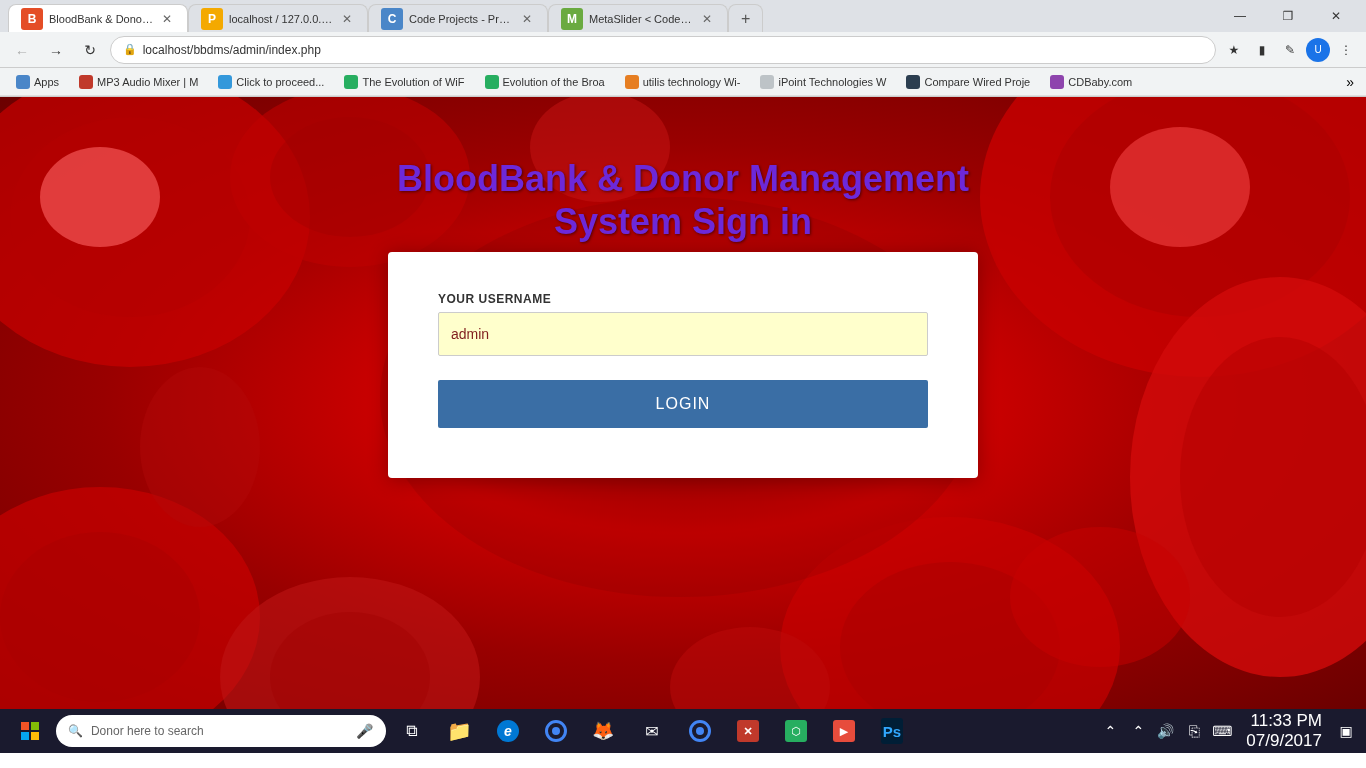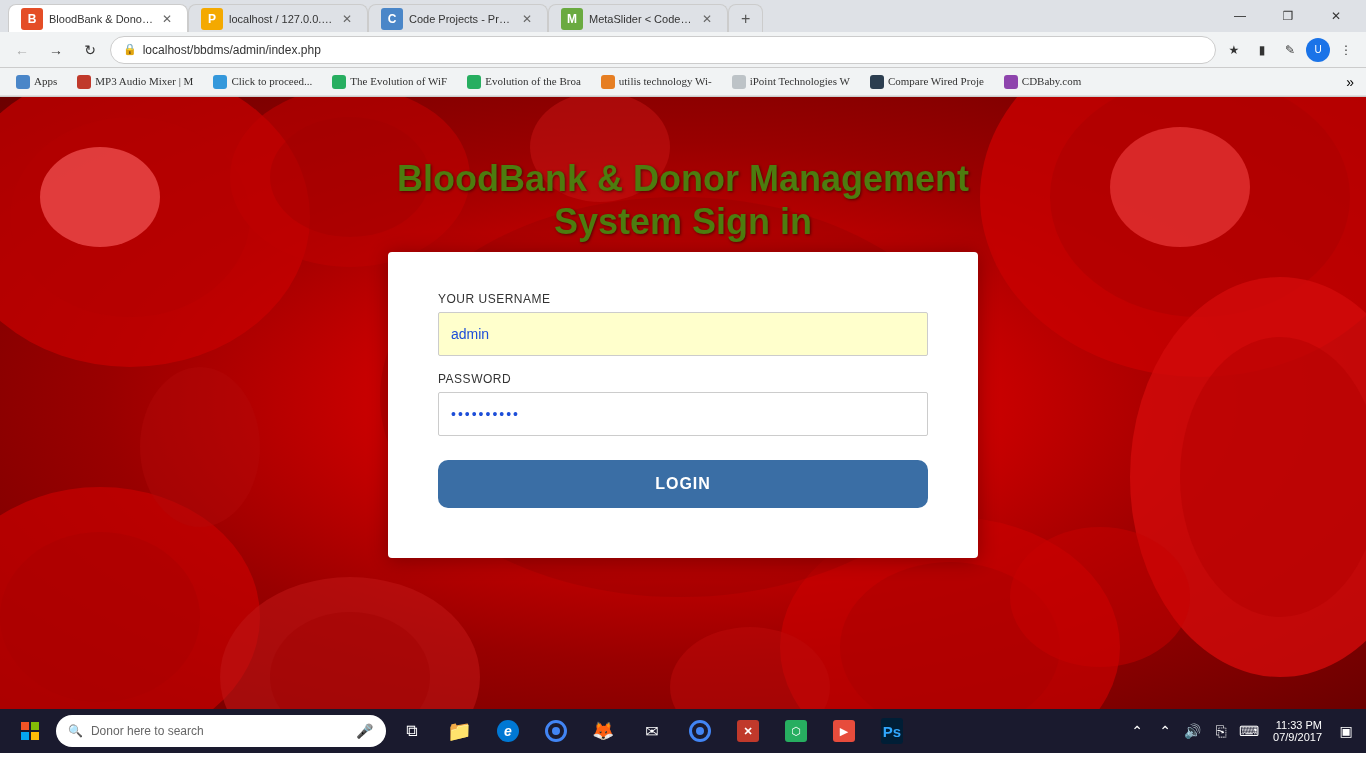--- a/index.html
+++ b/index.html
@@ -174,28 +174,28 @@
       border-bottom: 1px solid #e0e0e0;
       display: flex;
       align-items: center;
       padding: 0 8px;
       gap: 4px;
       font-size: 11px;
     }
 
     .bookmark-item {
       display: flex;
+      align-items: center;
       gap: 4px;
       padding: 2px 8px;
       border-radius: 4px;
       cursor: pointer;
       white-space: nowrap;
       color: #333;
       font-size: 11px;
-      font-family: Liberation Serif, serif;
     }
 
     .bm-more {
       margin-left: auto;
       font-size: 14px;
       cursor: pointer;
       padding: 2px 4px;
     }
 
     
@@ -225,21 +225,21 @@
       height: 100%;
     }
 
     
     .page-title {
       position: absolute;
       top: 60px;
       left: 0;
       right: 0;
       text-align: center;
-      color: #4d7c0f;
+      color: #6d28d9;
       font-size: 36px;
       font-weight: bold;
       text-shadow: 1px 1px 3px rgba(0,0,0,0.5);
       line-height: 1.2;
       z-index: 10;
     }
 
     
     .login-card {
       position: absolute;
@@ -254,52 +254,52 @@
       box-shadow: 0 2px 20px rgba(0,0,0,0.3);
     }
 
     .form-group {
       margin-bottom: 16px;
     }
 
     .form-label {
       display: block;
       font-size: 12px;
-      font-weight: normal;
+      font-weight: bold;
       color: #333;
       margin-bottom: 6px;
       letter-spacing: 0.5px;
     }
 
     .form-input {
       width: 100%;
       height: 44px;
       padding: 0 12px;
       font-size: 14px;
       border: 1px solid #ccc;
       border-radius: 2px;
       outline: none;
       background: #ffffcc;
-      color: #1d4ed8;
+      color: #7f1d1d;
     }
 
     .form-input.password-input {
       background: #fff;
       letter-spacing: 2px;
     }
 
     .login-btn {
       width: 100%;
       height: 48px;
       background: #3a6ea5;
       color: #fff;
       border: none;
-      border-radius: 10px;
+      border-radius: 2px;
       font-size: 16px;
-      font-weight: bold;
+      font-weight: normal;
       letter-spacing: 1px;
       cursor: pointer;
       margin-top: 8px;
     }
 
     
     .taskbar {
       width: 1366px;
       height: 44px;
       background: #1a1a2e;
@@ -346,21 +346,21 @@
 
     .taskbar-right {
       margin-left: auto;
       display: flex;
       align-items: center;
       gap: 4px;
     }
 
     .clock {
       color: #fff;
-      font-size: 11px;
+      font-size: 17px;
       text-align: right;
       cursor: pointer;
       padding: 2px 8px;
     }
 
     .tray-icon {
       width: 24px;
       height: 24px;
       display: flex;
       align-items: center;
@@ -528,24 +528,20 @@
     <div>System Sign in</div>
   </div>
 
   <div class="login-card">
 
     <div class="form-group">
       <label class="form-label">YOUR USERNAME</label>
       <input type="text" class="form-input" value="admin" style="">
     </div>
 
-    <div class="form-group">
-      <label class="form-label">PASSWORD</label>
-      <input type="password" class="form-input password-input" value="1234567890" style="">
-    </div>
 
     <button class="login-btn">LOGIN</button>
   </div>
 
 </div>
 
 <div class="taskbar">
 
   <div class="taskbar-start">
     <svg width="18" height="18" viewBox="0 0 18 18">

